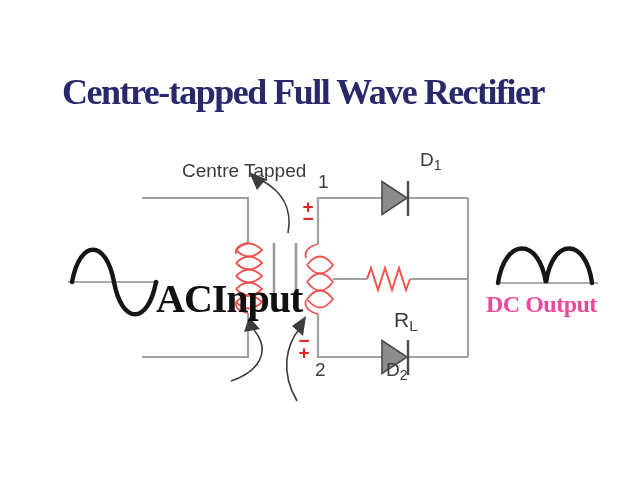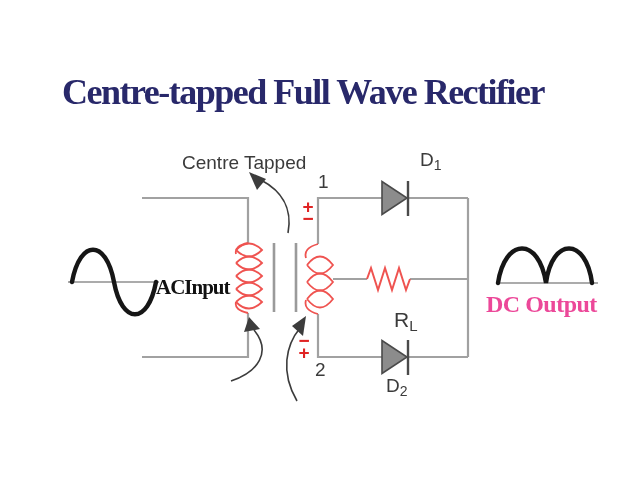--- a/index.html
+++ b/index.html
@@ -8,21 +8,21 @@
   #stage svg{position:absolute;left:0;top:0;}
   .title{position:absolute;left:0;top:71px;width:606px;text-align:center;
          font-family:"Liberation Serif",serif;font-weight:bold;font-size:36px;
          letter-spacing:-1.5px;color:#28286a;white-space:nowrap;}
   .lbl{position:absolute;color:#3b3b3b;font-size:19px;line-height:1.1;white-space:nowrap;}
   .comp sub{font-size:14px;vertical-align:-4px;line-height:0;}
   .rload{font-size:21px;}
   .rload sub{font-size:15px;}
   .serifb{position:absolute;font-family:"Liberation Serif",serif;font-weight:bold;
           color:#111111;white-space:nowrap;}
-  .acin{left:156px;top:275px;font-size:21px;letter-spacing:-1px;}
+  .acin{left:156px;top:275px;font-size:40px;letter-spacing:-1px;}
   .dcout{left:486px;top:291px;font-size:24px;letter-spacing:-0.5px;color:#ec4899;}
   .pol{position:absolute;width:18px;text-align:center;color:#e02424;font-weight:bold;
        font-size:19px;line-height:12px;}
 </style>
 </head>
 <body>
 
 <div id="stage">
 
   <div class="title">Centre-tapped Full Wave Rectifier</div>
@@ -74,26 +74,26 @@
     <g stroke="#3c3c3c" stroke-width="1.6" fill="none">
       <path d="M231,381 C258,372 272,352 254,330"></path>
       <polygon points="249,317 260,329 244,332" fill="#3c3c3c" stroke="none"></polygon>
     </g>
     <g stroke="#3c3c3c" stroke-width="1.6" fill="none">
       <path d="M297,401 C280,372 286,345 300,328"></path>
       <polygon points="306,316 292,326 303,336" fill="#3c3c3c" stroke="none"></polygon>
     </g>
   </svg>
 
-  <div class="lbl" style="left:182px;top:153px;">Centre Tapped</div>
+  <div class="lbl" style="left:182px;top:161px;">Centre Tapped</div>
   <div class="lbl" style="left:318px;top:172px;">1</div>
   <div class="lbl" style="left:315px;top:360px;">2</div>
 
   <div class="lbl comp" style="left:383px;top:150px;margin-left:37px;"><span>D</span><sub>1</sub></div>
-  <div class="lbl comp" style="left:386px;top:376px;"><span>D</span><sub>2</sub></div>
+  <div class="lbl comp" style="left:386px;top:360px;"><span>D</span><sub>2</sub></div>
   <div class="lbl comp rload" style="left:394px;top:308px;"><span>R</span><sub>L</sub></div>
 
   <div class="pol" style="left:299px;top:201px;">
     <div>+</div>
     <div>−</div>
   </div>
   <div class="pol" style="left:295px;top:335px;">
     <div>−</div>
     <div>+</div>
   </div>

